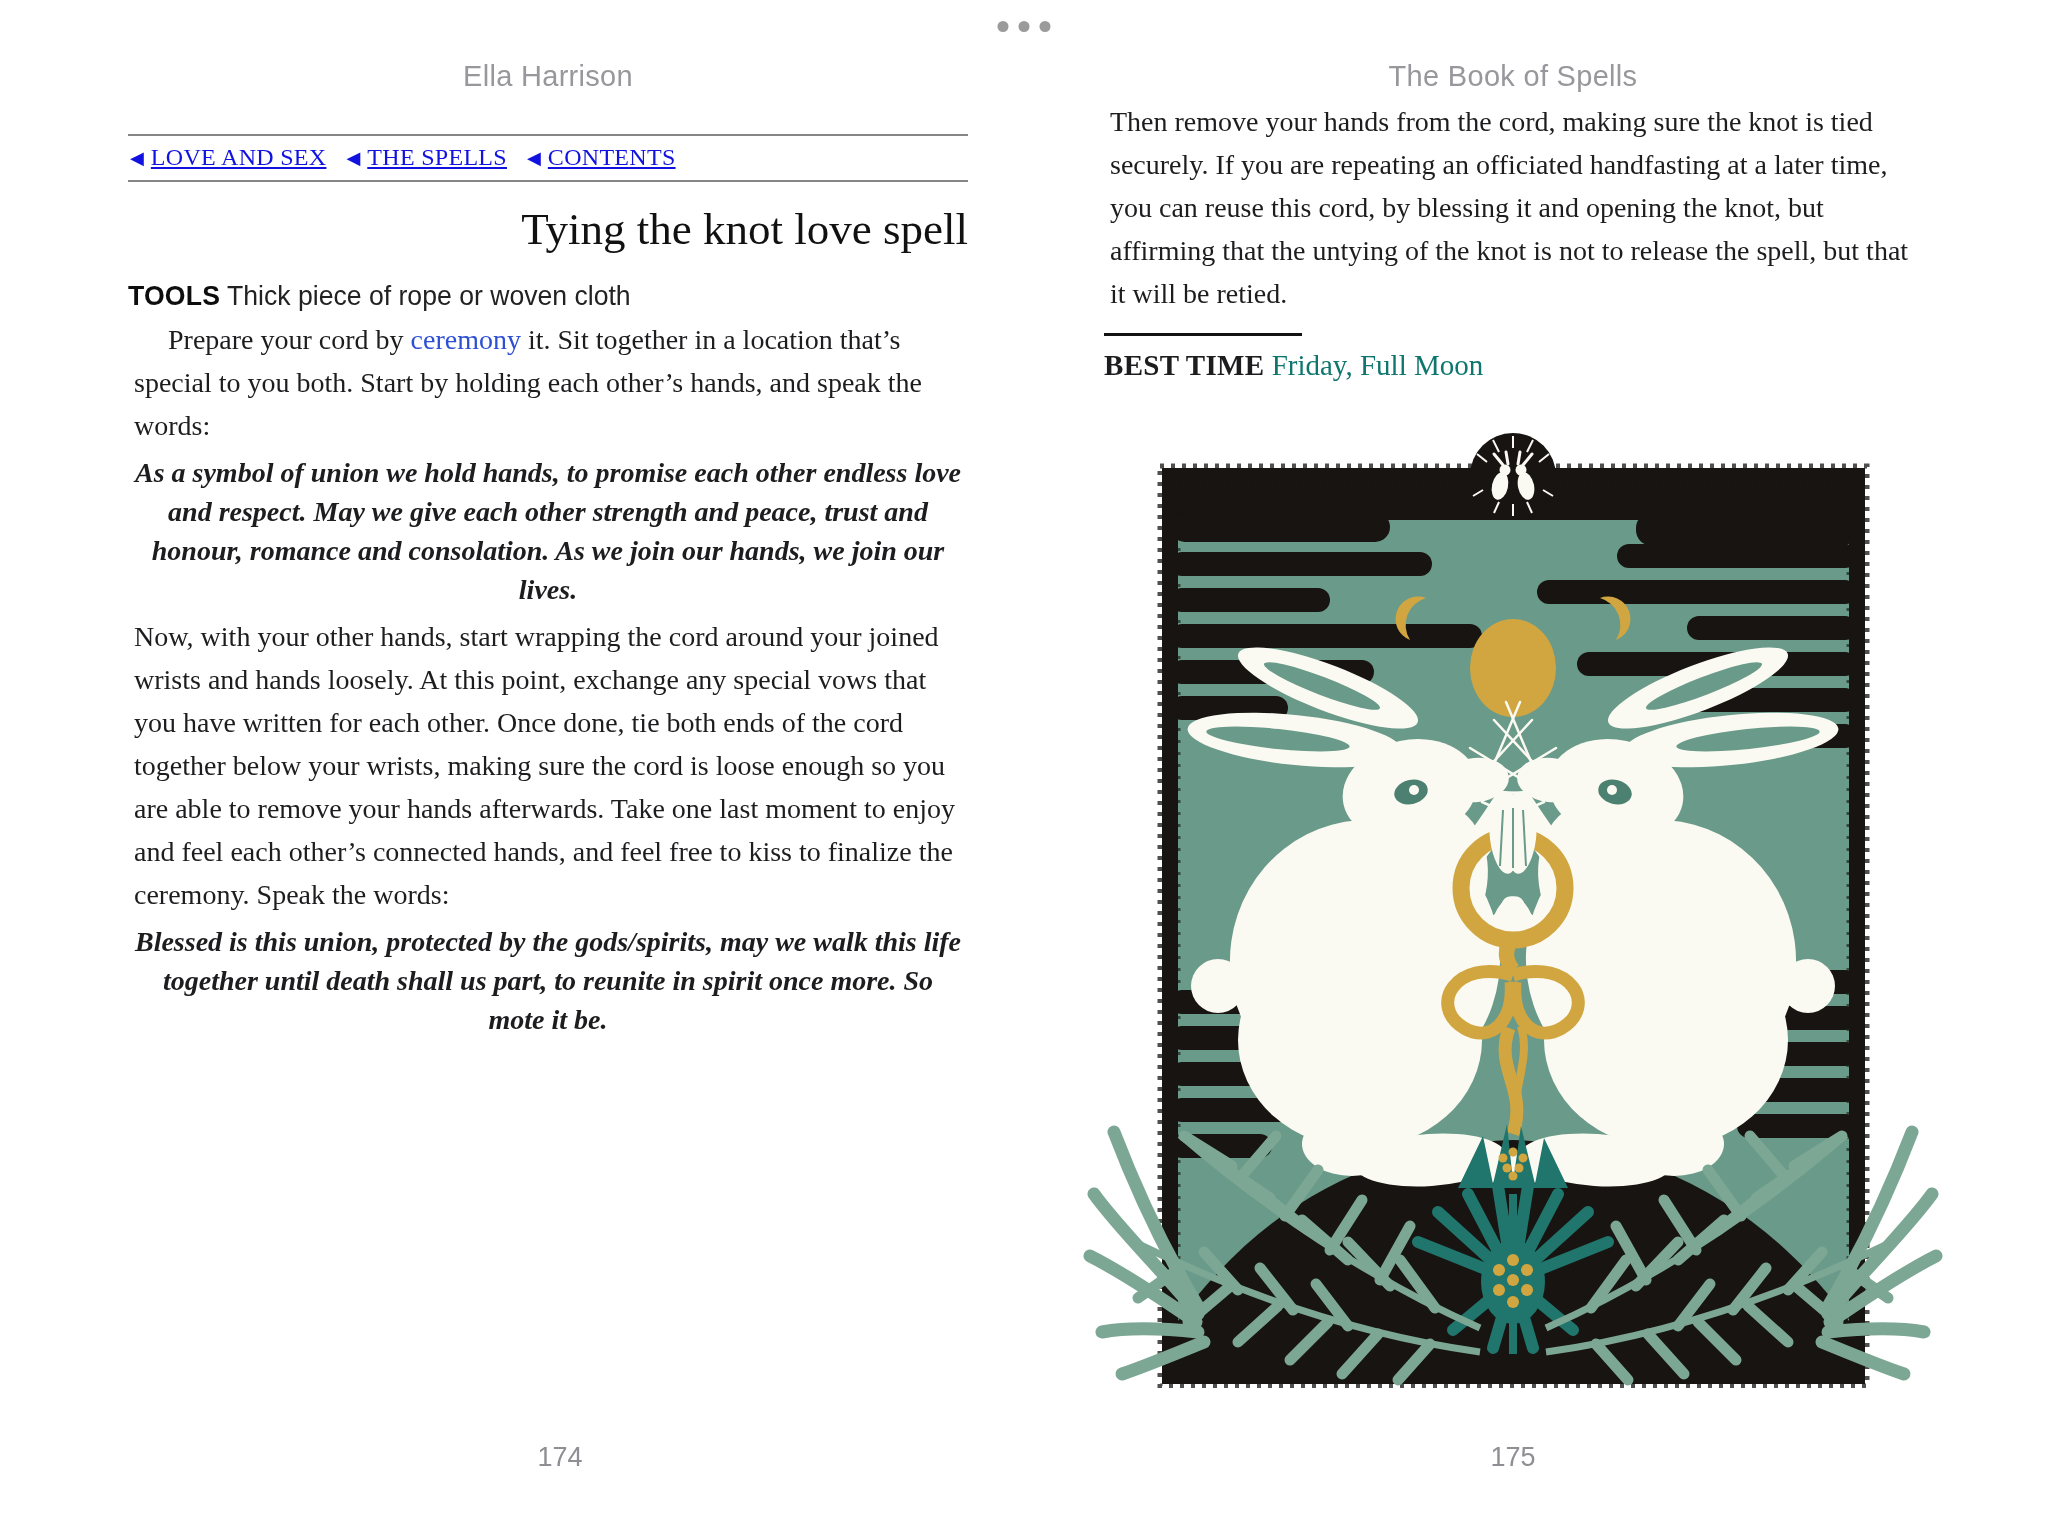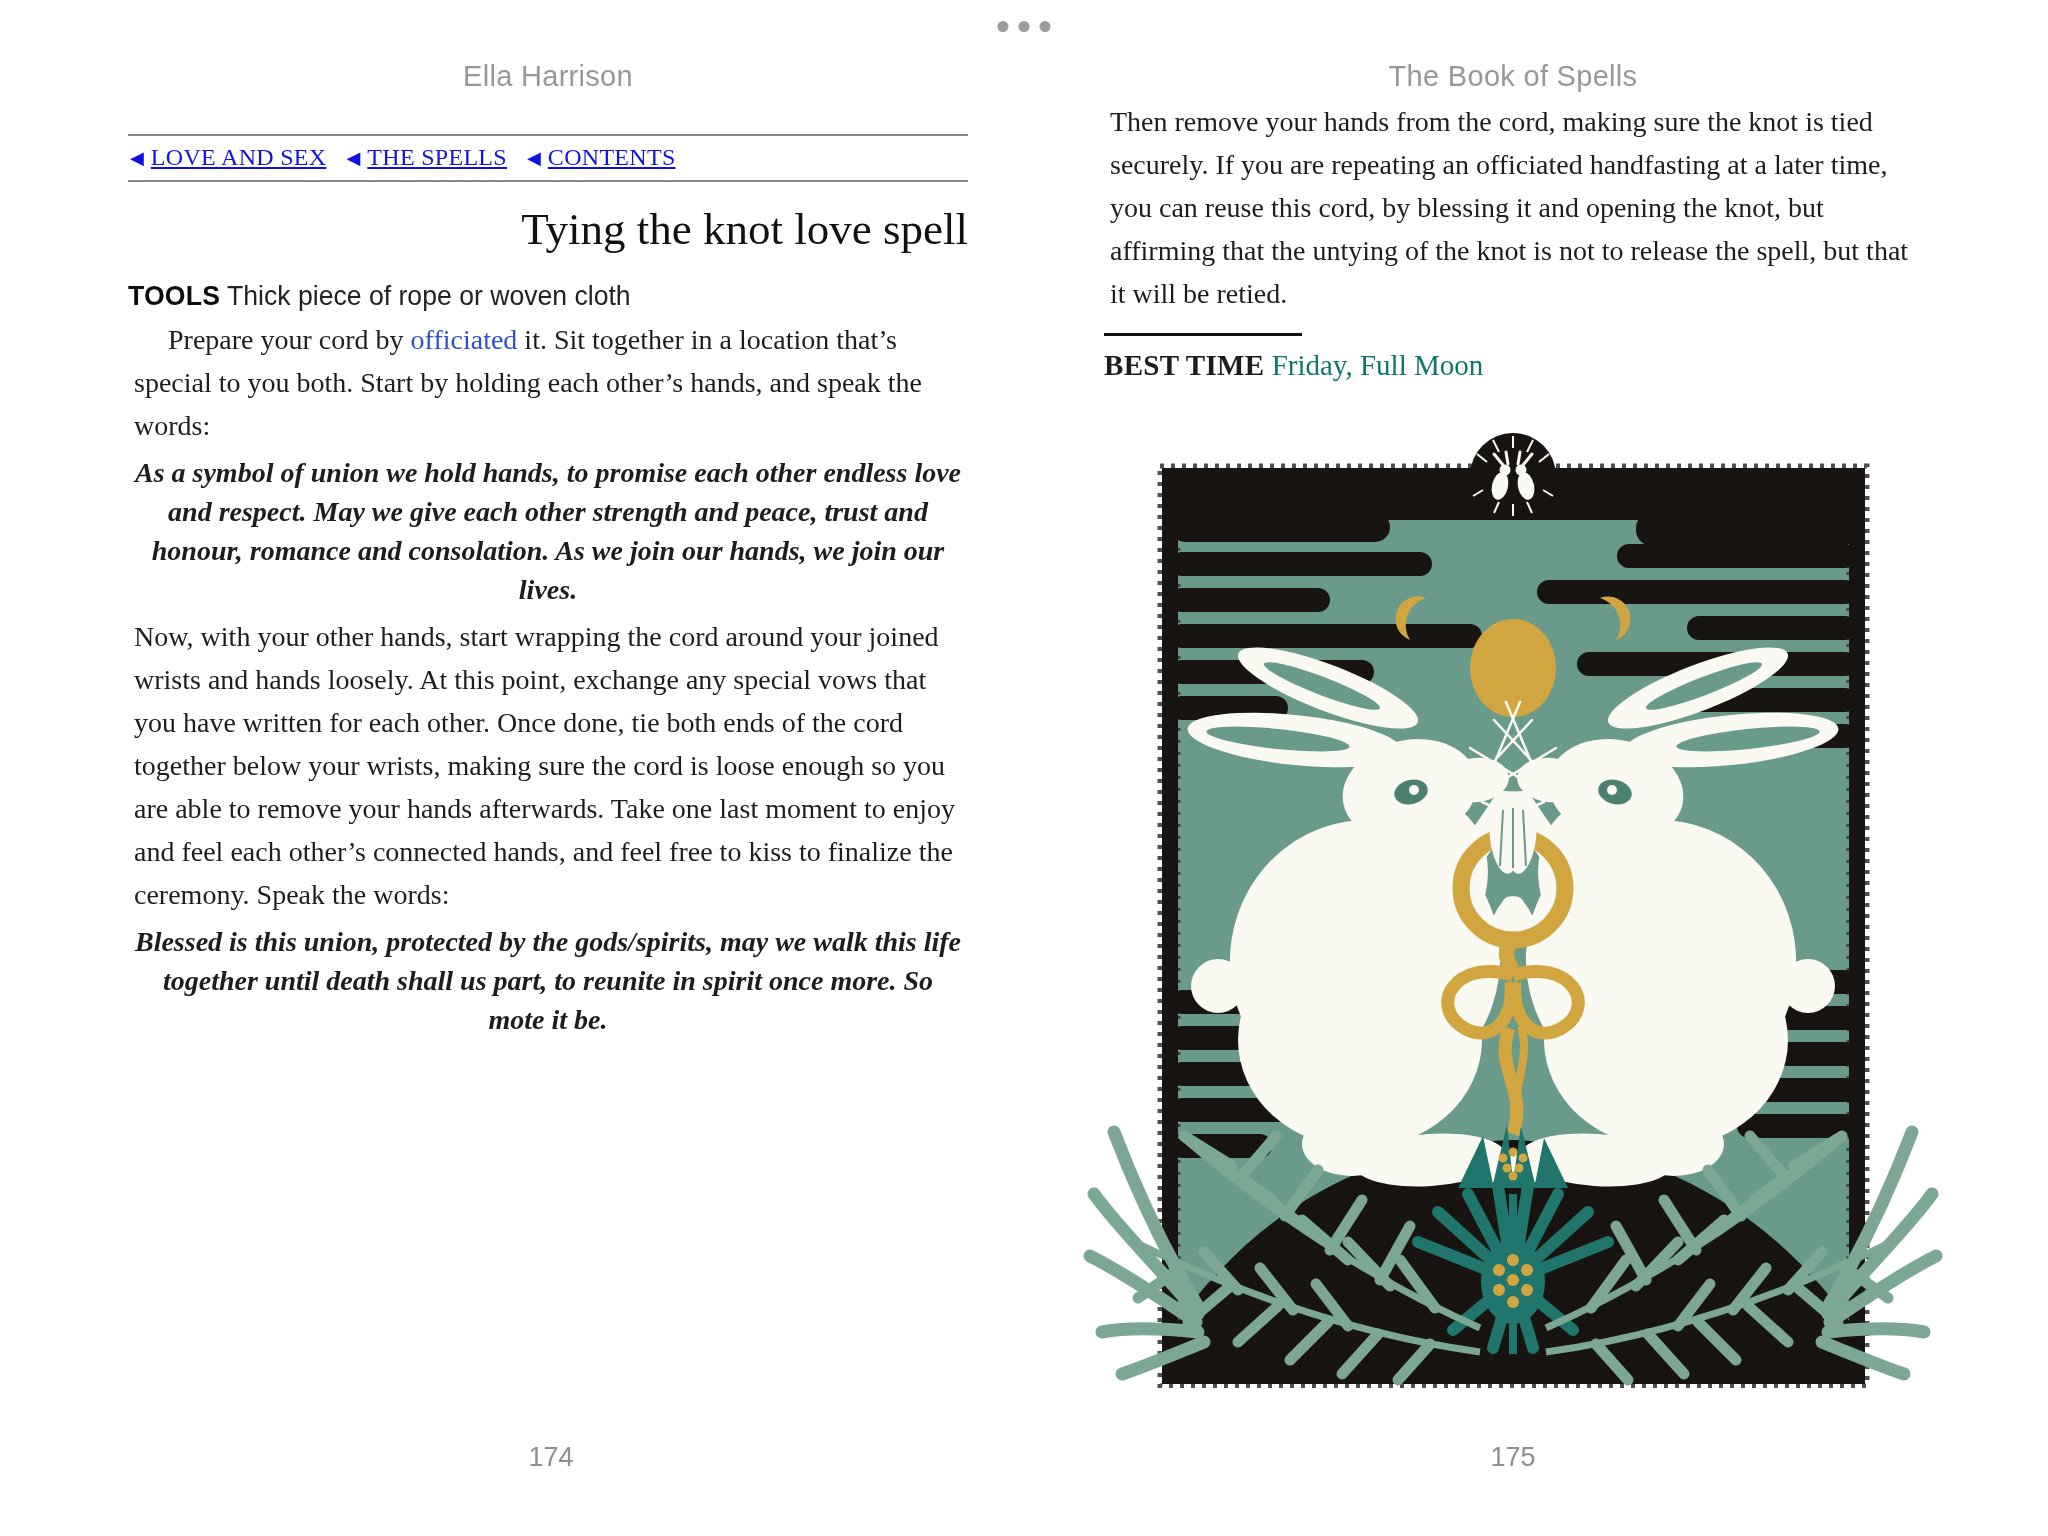--- a/index.html
+++ b/index.html
@@ -36,21 +36,21 @@
   .bodycopy{font-family:"Liberation Serif", serif;font-size:28px;line-height:43px;
     color:#1d1d1f;}
   .bodycopy p{margin:6px;}
   .p-first{margin-top:36px;}
   .p-indent{text-indent:34px;}
   .quote{margin:24px 6px 0 6px;text-align:center;font-weight:bold;font-style:italic;
     font-size:28px;line-height:39px;}
   .p-next{margin-top:24px;}
 
   .page-num{position:absolute;top:1442px;text-align:center;color:#8e8e93;font-size:27px;}
-  .page-num.left{left:131px;width:840px;}
+  .page-num.left{left:140px;width:840px;}
   .page-num.right{left:1104px;width:818px;}
 
   .rp-para{margin-top:44px;}
   .bt-rule{margin-top:18px;width:198px;height:3px;background:#121212;}
   .best-time{margin-top:13px;font-family:"Liberation Serif", serif;font-size:29px;color:#1d1d1f;}
   .best-time b{letter-spacing:.3px;}
   .best-time span.val{color:#0f766e;}
 
   .illustration{position:absolute;left:1080px;top:430px;width:866px;height:958px;}
   .illustration svg{display:block;width:100%;height:100%;}
@@ -83,21 +83,21 @@
   </div>
 
   <div class="title">Tying the knot love spell</div>
 
   <div class="tools">
     <b>TOOLS</b>
     <span>Thick piece of rope or woven cloth</span>
   </div>
 
   <div class="bodycopy">
-    <p class="p-indent"><span>Prepare your cord by </span><a style="color:#2e4fd4;text-decoration:none;cursor:pointer;">officiated</a><span> it. Sit together in a location that’s special to you both. Start by holding each other’s hands, and speak the words:</span></p>
+    <p class="p-indent"><span>Prepare your cord by </span><a style="color:#2e4fd4;text-decoration:none;cursor:pointer;">ceremony</a><span> it. Sit together in a location that’s special to you both. Start by holding each other’s hands, and speak the words:</span></p>
     <p class="quote">As a symbol of union we hold hands, to promise each other endless love and respect. May we give each other strength and peace, trust and honour, romance and consolation. As we join our hands, we join our lives.</p>
     <p class="p-next">Now, with your other hands, start wrapping the cord around your joined wrists and hands loosely. At this point, exchange any special vows that you have written for each other. Once done, tie both ends of the cord together below your wrists, making sure the cord is loose enough so you are able to remove your hands afterwards. Take one last moment to enjoy and feel each other’s connected hands, and feel free to kiss to finalize the ceremony. Speak the words:</p>
     <p class="quote">Blessed is this union, protected by the gods/spirits, may we walk this life together until death shall us part, to reunite in spirit once more. So mote it be.</p>
   </div>
 </div>
 
 <div class="page page-right">
   <div class="page-header">The Book of Spells</div>
 
   <div class="bodycopy">

